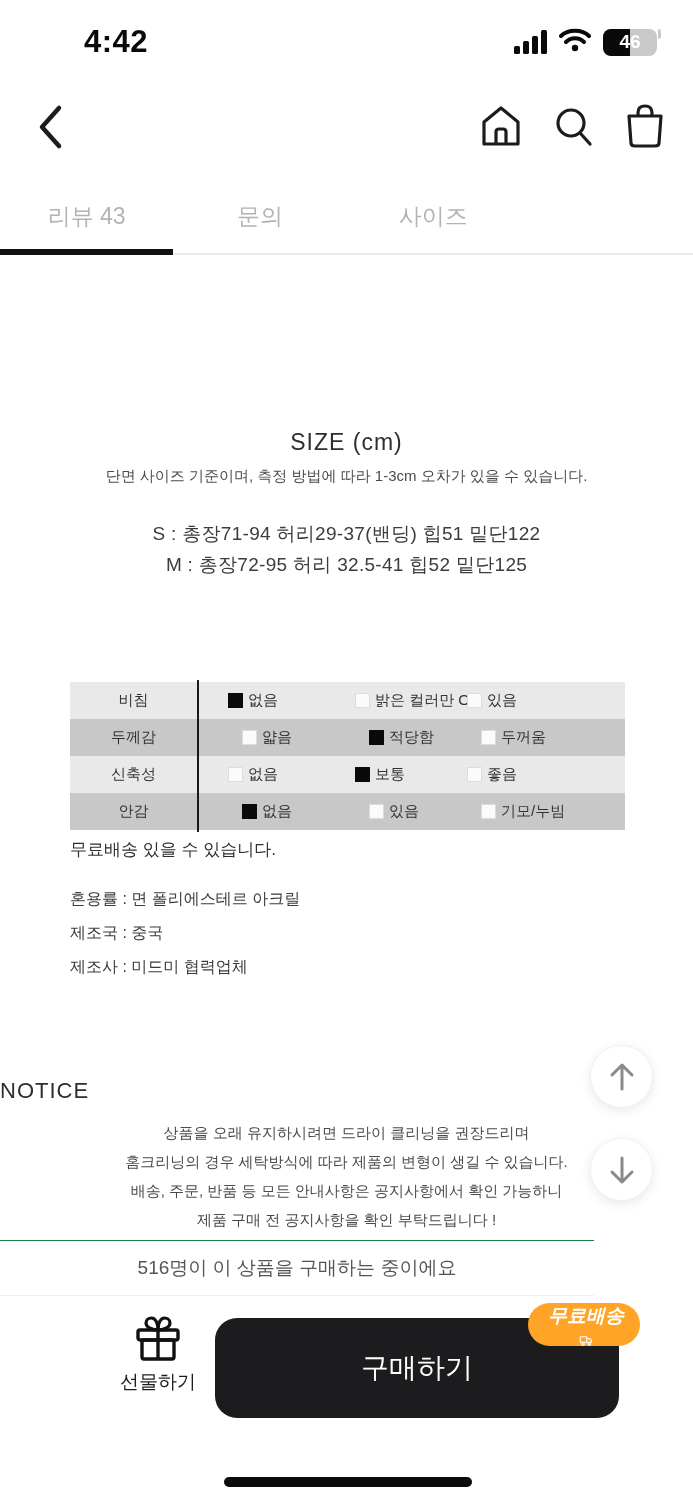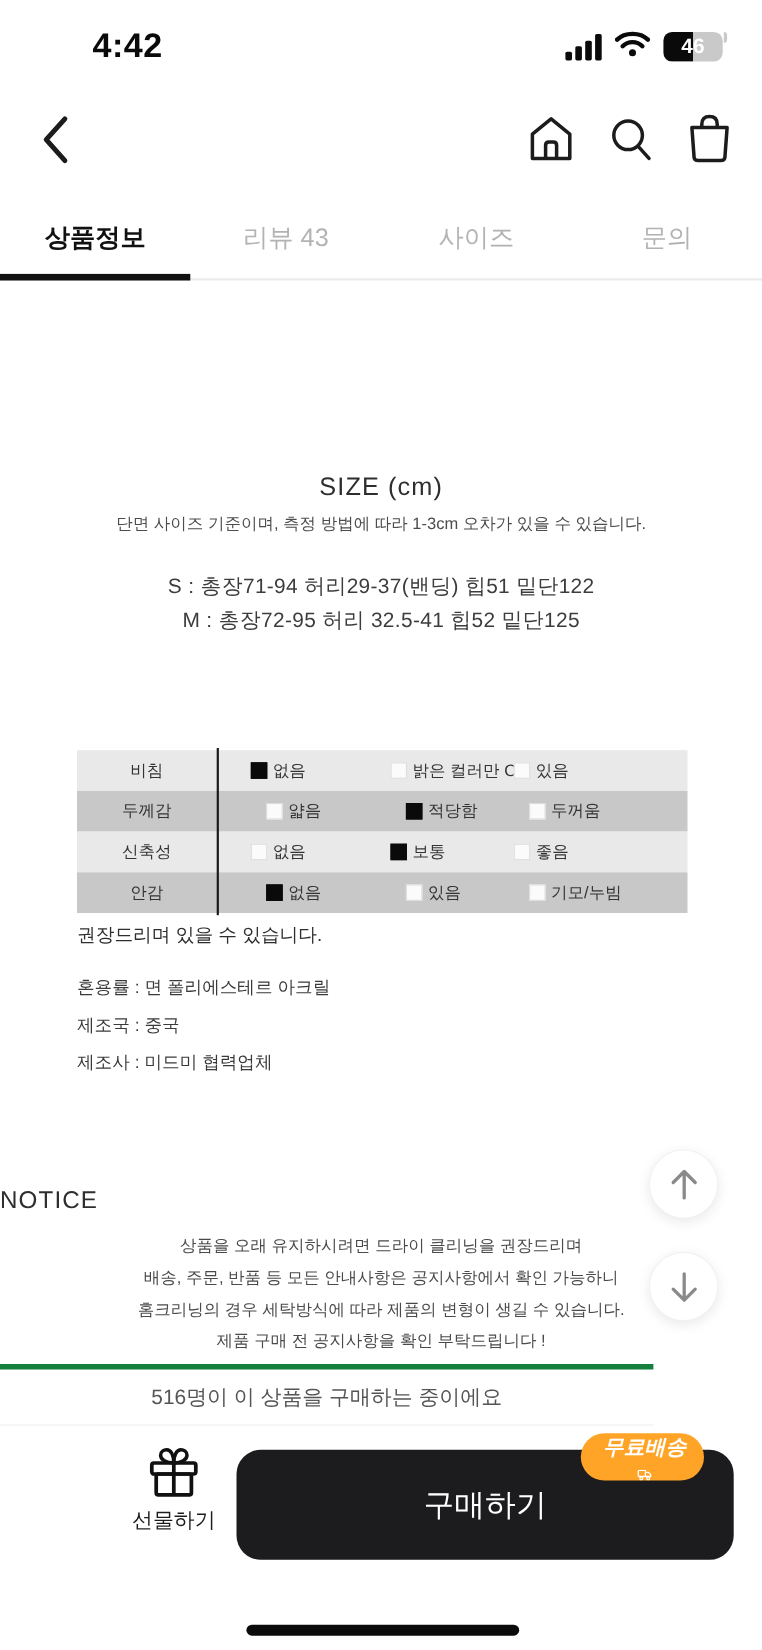--- a/index.html
+++ b/index.html
@@ -61,32 +61,32 @@
                   font-size:22px; color:#2e2e2e; letter-spacing:1px; }
   .notice-lines { position:absolute; top:1118px; left:0; width:693px; text-align:center;
                   font-size:15px; color:#4a4a4a; line-height:29px; }
   
   .scroll-btn { position:absolute; left:590px; width:63px; height:63px; border-radius:50%;
                 background:#fff; border:1px solid #f1f1f1; box-shadow:0 3px 12px rgba(0,0,0,0.09);
                 display:flex; align-items:center; justify-content:center; cursor:pointer; }
   .scroll-up { top:1045px; } .scroll-down { top:1138px; }
   
   .purchase-banner { position:absolute; top:1240px; left:0; width:594px; height:56px;
-                     border-top:5px solid #15803d; border-bottom:1px solid #efefef;
+                     border-top:1px solid #15803d; border-bottom:1px solid #efefef;
                      display:flex; align-items:center; justify-content:center;
                      font-size:19px; color:#555; background:#fff; }
   
   .bottom-bar { position:absolute; top:1297px; left:0; width:693px; height:203px; background:#fff; }
   .like-btn { position:absolute; left:26px; top:22px; width:80px; border:none; background:none; cursor:pointer;
               display:flex; flex-direction:column; align-items:center; gap:8px; font-family:inherit; }
   .like-count { font-size:19px; color:#f4485e; }
   .gift-btn { position:absolute; left:116px; top:18px; width:84px; border:none; background:none; cursor:pointer;
               display:flex; flex-direction:column; align-items:center; gap:6px; font-family:inherit; }
   .gift-label { font-size:19px; color:#1c1c1c; }
-  .buy-btn { position:absolute; left:215px; top:21px; width:452px; height:100px; border:none; cursor:pointer;
+  .buy-btn { position:absolute; left:215px; top:21px; width:404px; height:100px; border:none; cursor:pointer;
              background:#1c1c1e; border-radius:22px; color:#fff; font-size:28px; font-family:inherit; }
   .ship-badge { position:absolute; left:528px; top:6px; height:43px; padding:0 16px 0 20px;
                 background:#ffa427; border-radius:22px; display:flex; align-items:center; gap:7px;
                 color:#fff; font-size:19px; font-weight:700; font-style:italic;flex-direction:column; }
   .home-indicator { position:absolute; left:224px; top:1477px; width:248px; height:10px;
                     border-radius:5px; background:#0b0b0b; cursor:pointer; }
 </style>
 </head>
 <body>
 
@@ -140,24 +140,23 @@
       <button class="nav-btn" aria-label="bag">
         <svg width="42" height="46" viewBox="0 0 42 46" fill="none">
           <path d="M5 13 H37 L35 40 Q35 43 31 43 H11 Q7 43 7 40 Z" stroke="#1c1c1c" stroke-width="3.2" stroke-linejoin="round"></path>
           <path d="M14 13 V10 Q14 3 21 3 Q28 3 28 10 V13" stroke="#1c1c1c" stroke-width="3.2"></path>
         </svg>
       </button>
     </div>
   </div>
 
   <div class="tab-bar">
-    <button class="tab active">상품정보</button>
     <button class="tab">리뷰 43</button>
+    <button class="tab">문의</button>
     <button class="tab">사이즈</button>
-    <button class="tab">문의</button>
     <div class="tab-underline"></div>
   </div>
 
   <div class="size-title">SIZE (cm)</div>
   <div class="size-note">단면 사이즈 기준이며, 측정 방법에 따라 1-3cm 오차가 있을 수 있습니다.</div>
   <div class="size-rows">
     <div>S : 총장71-94 허리29-37(밴딩) 힙51 밑단122</div>
     <div>M : 총장72-95 허리 32.5-41 힙52 밑단125</div>
   </div>
 
@@ -226,32 +225,32 @@
           </span>
         <span class="attr-opt">
             <span class="cb"></span>
             <span>기모/누빔</span>
           </span>
       </div>
     </div>
     <div class="attr-divider"></div>
   </div>
 
-  <div class="disclaimer">권장드리며 있을 수 있습니다.</div>
+  <div class="disclaimer">무료배송 있을 수 있습니다.</div>
   <div class="product-info">
     <div>혼용률 : 면 폴리에스테르 아크릴</div>
     <div>제조국 : 중국</div>
     <div>제조사 : 미드미 협력업체</div>
   </div>
 
   <div class="notice-title">NOTICE</div>
   <div class="notice-lines">
     <div>상품을 오래 유지하시려면 드라이 클리닝을 권장드리며</div>
+    <div>홈크리닝의 경우 세탁방식에 따라 제품의 변형이 생길 수 있습니다.</div>
     <div>배송, 주문, 반품 등 모든 안내사항은 공지사항에서 확인 가능하니</div>
-    <div>홈크리닝의 경우 세탁방식에 따라 제품의 변형이 생길 수 있습니다.</div>
     <div>제품 구매 전 공지사항을 확인 부탁드립니다 !</div>
   </div>
 
   <button class="scroll-btn scroll-up" aria-label="scroll up">
     <svg width="28" height="30" viewBox="0 0 28 30" fill="none">
       <path d="M14 27 V5 M4 13 L14 3 L24 13" stroke="#8a8a8a" stroke-width="3" stroke-linecap="round" stroke-linejoin="round"></path>
     </svg>
   </button>
   <button class="scroll-btn scroll-down" aria-label="scroll down">
     <svg width="28" height="30" viewBox="0 0 28 30" fill="none">

